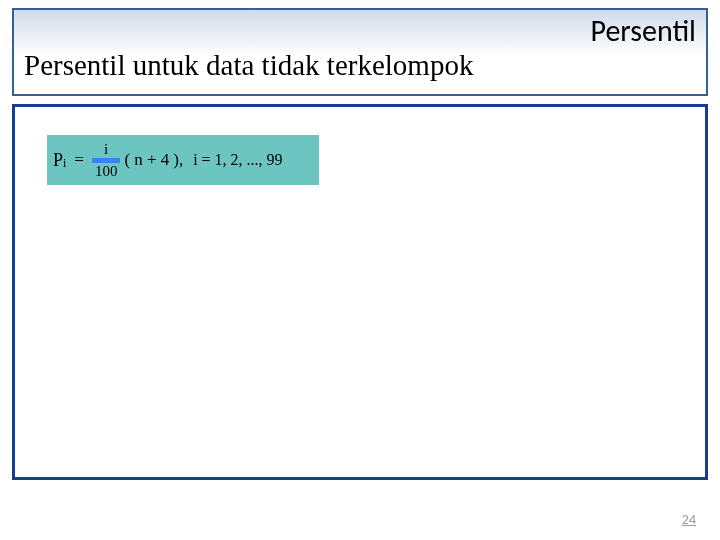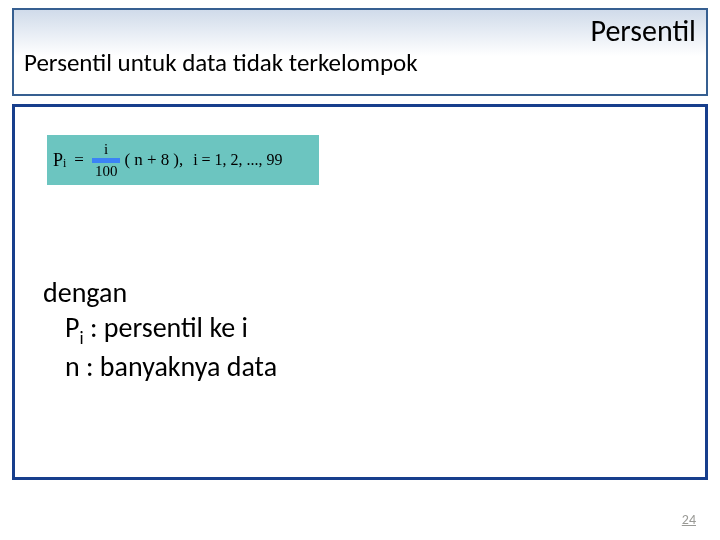--- a/index.html
+++ b/index.html
@@ -21,23 +21,24 @@
     background: linear-gradient(to bottom, #d0dbea 0%, #ffffff 55%, #ffffff 100%);
     padding: 4px 10px 0 10px;
   }
   .title-main {
     font-size: 30px;
     color: #000;
     line-height: 1.15;
     text-align: right;
   }
   .title-sub {
-    font-size: 25px;
+    font-size: 29px;
     color: #000;
     line-height: 1.15;
+    font-family: Liberation Serif, serif;
   }
   .content-box {
     position: absolute;
     left: 12px;
     top: 104px;
     width: 696px;
     height: 376px;
     border: 3px solid #173e8c;
     background: #fff;
   }
@@ -110,31 +111,22 @@
       <span class="pi-part">
         <span class="pi-p">P</span>
         <span class="pi-sub">i</span>
       </span>
       <span class="eq">=</span>
       <span class="frac">
         <span class="num">i</span>
         <span class="den">100</span>
       </span>
       <span class="paren">(</span>
-      <span class="paren">n + 8</span>
+      <span class="paren">n + 4</span>
       <span class="paren">),</span>
       <span class="range">i = 1, 2, ..., 99</span>
     </div>
   </div>
 
-  <div class="definitions">
-    <div>dengan</div>
-    <div class="def-row">
-      <span>P</span><span class="sub-i">i</span><span> : persentil ke i</span>
-    </div>
-    <div class="def-row">
-      <span>n</span><span>  : banyaknya data</span>
-    </div>
-  </div>
 
 </div>
 
 <div class="page-num">24</div>
 
 </body></html>

